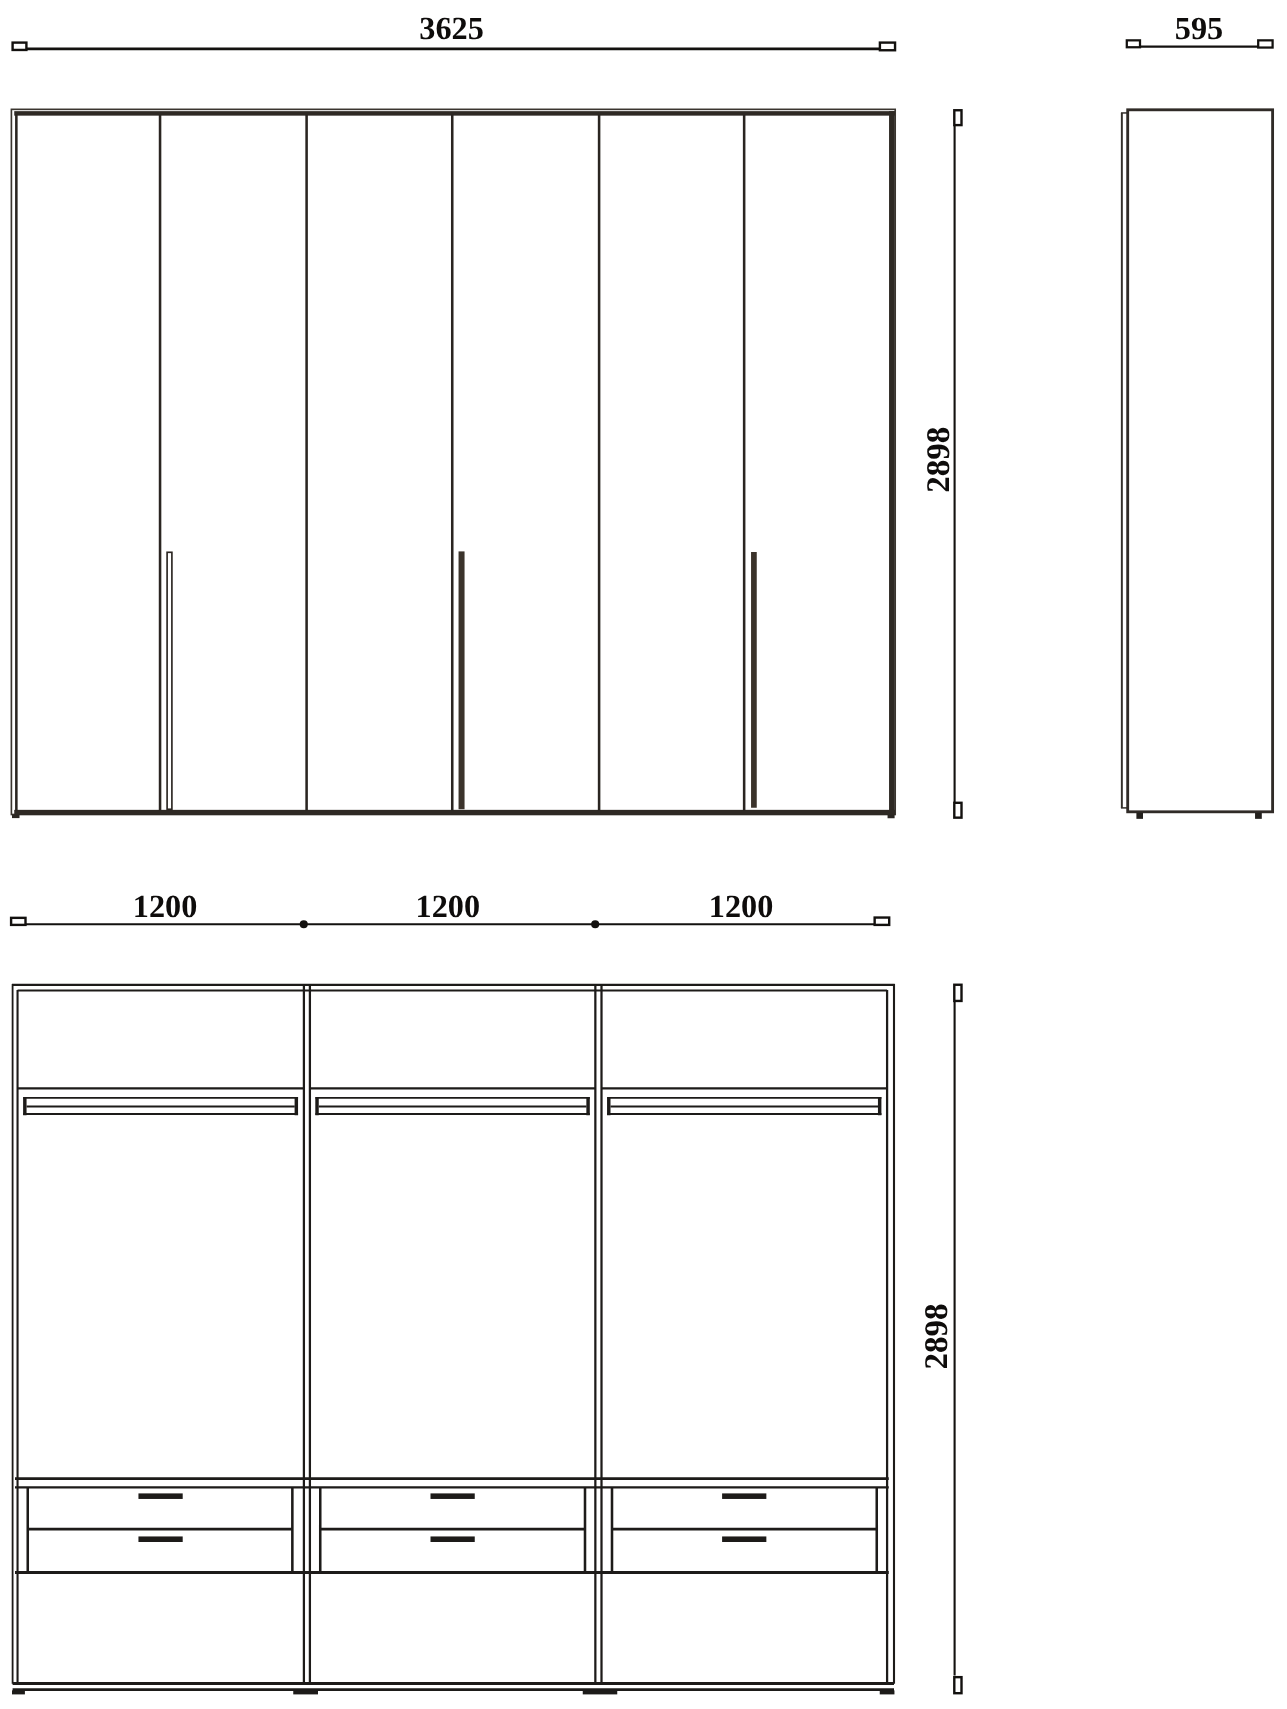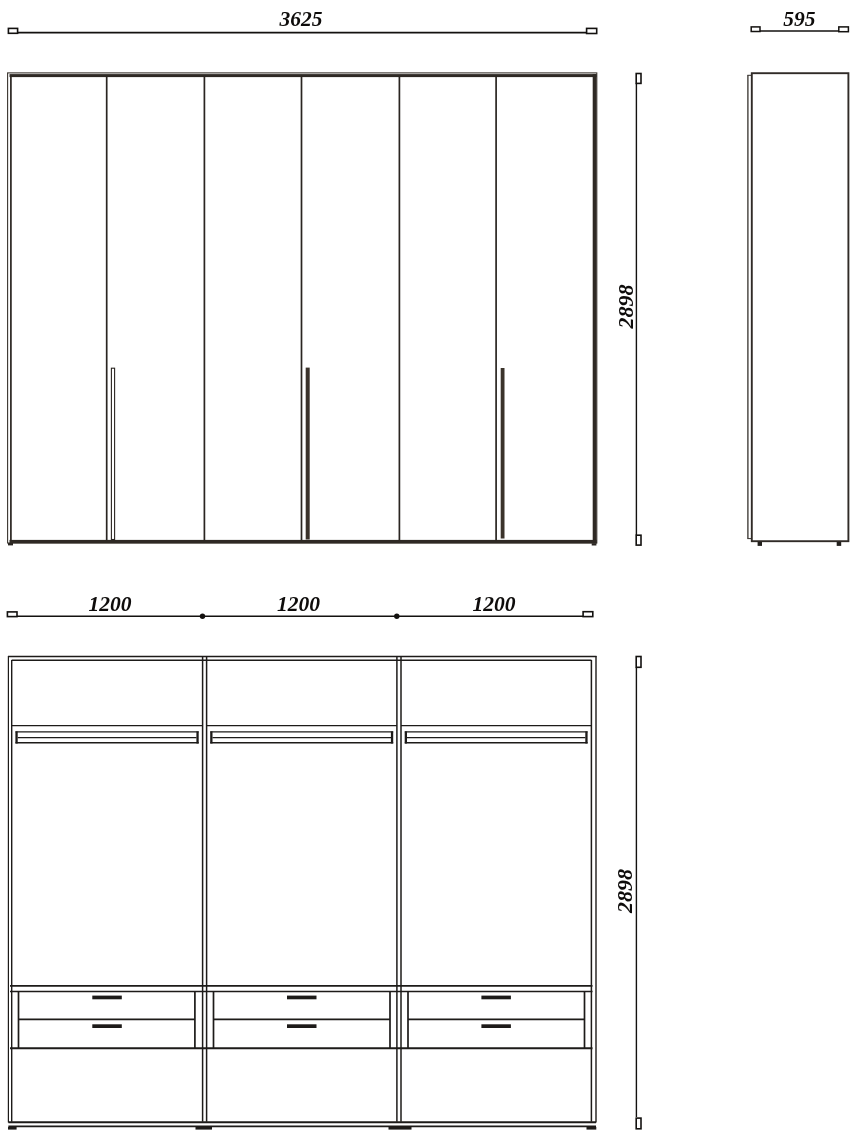--- a/index.html
+++ b/index.html
@@ -1,16 +1,16 @@
 <!DOCTYPE html>
 <html><head>
 <meta charset="utf-8">
 <style>
   html,body{margin:0;padding:0;background:#ffffff;}
-  .page{width:858px;height:1139px;position:relative;background:#ffffff;font-style:italic;}
+  .page{width:858px;height:1139px;position:relative;background:#ffffff;}
   svg{display:block;}
   text{font-family:"Liberation Serif", serif;font-weight:bold;fill:#0e0c0b;}
 </style>
 </head>
 <body>
 <div class="page">
 <svg width="858" height="1139" viewBox="0 0 858 1139">
 
 <rect x="0" y="0" width="858" height="1139" fill="#ffffff"></rect>
 

